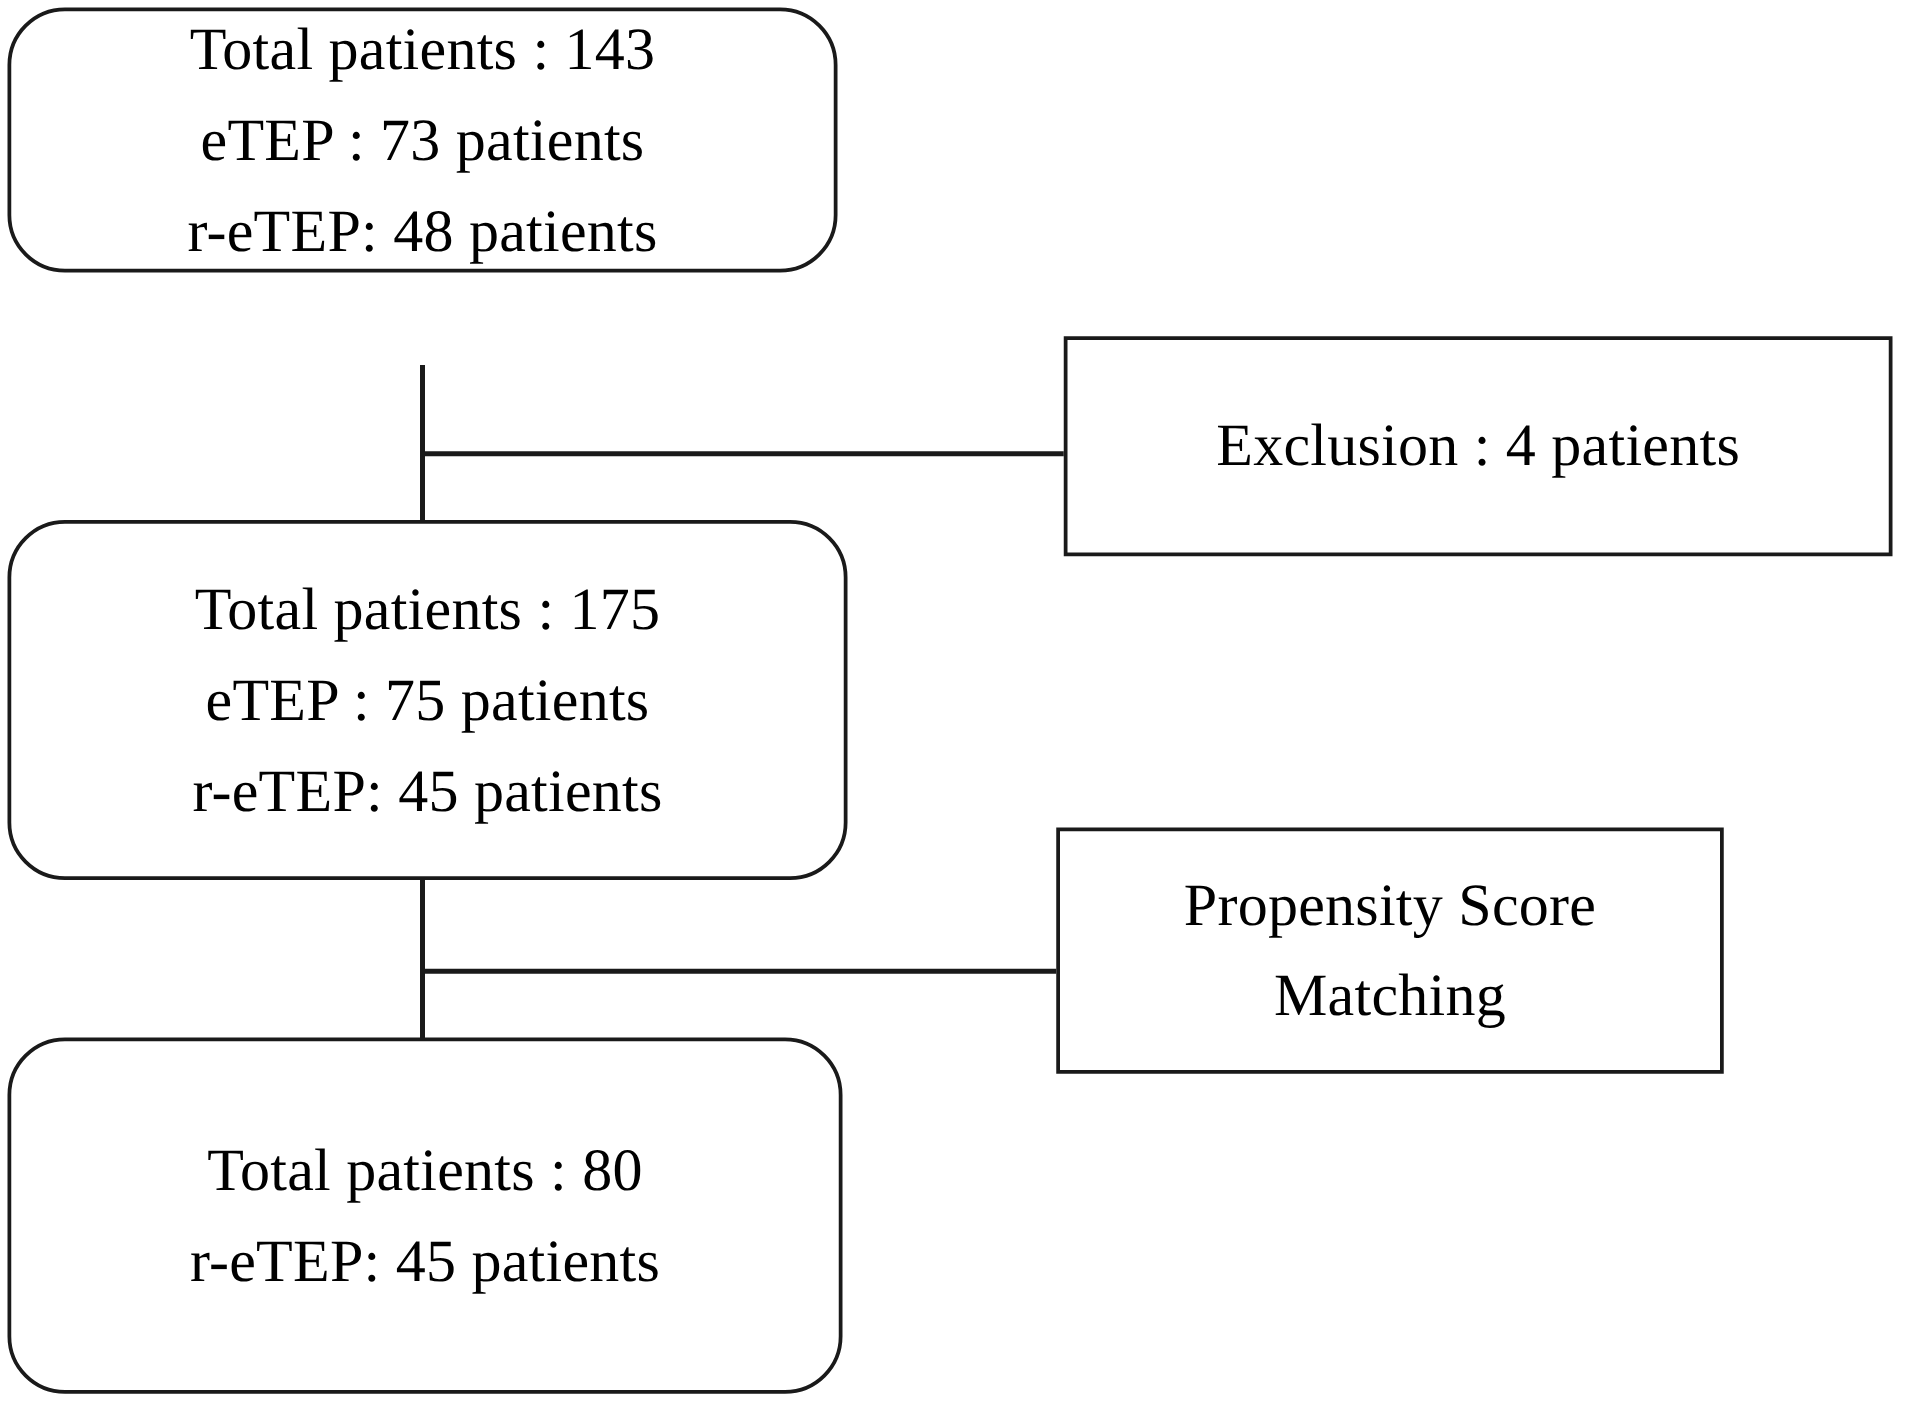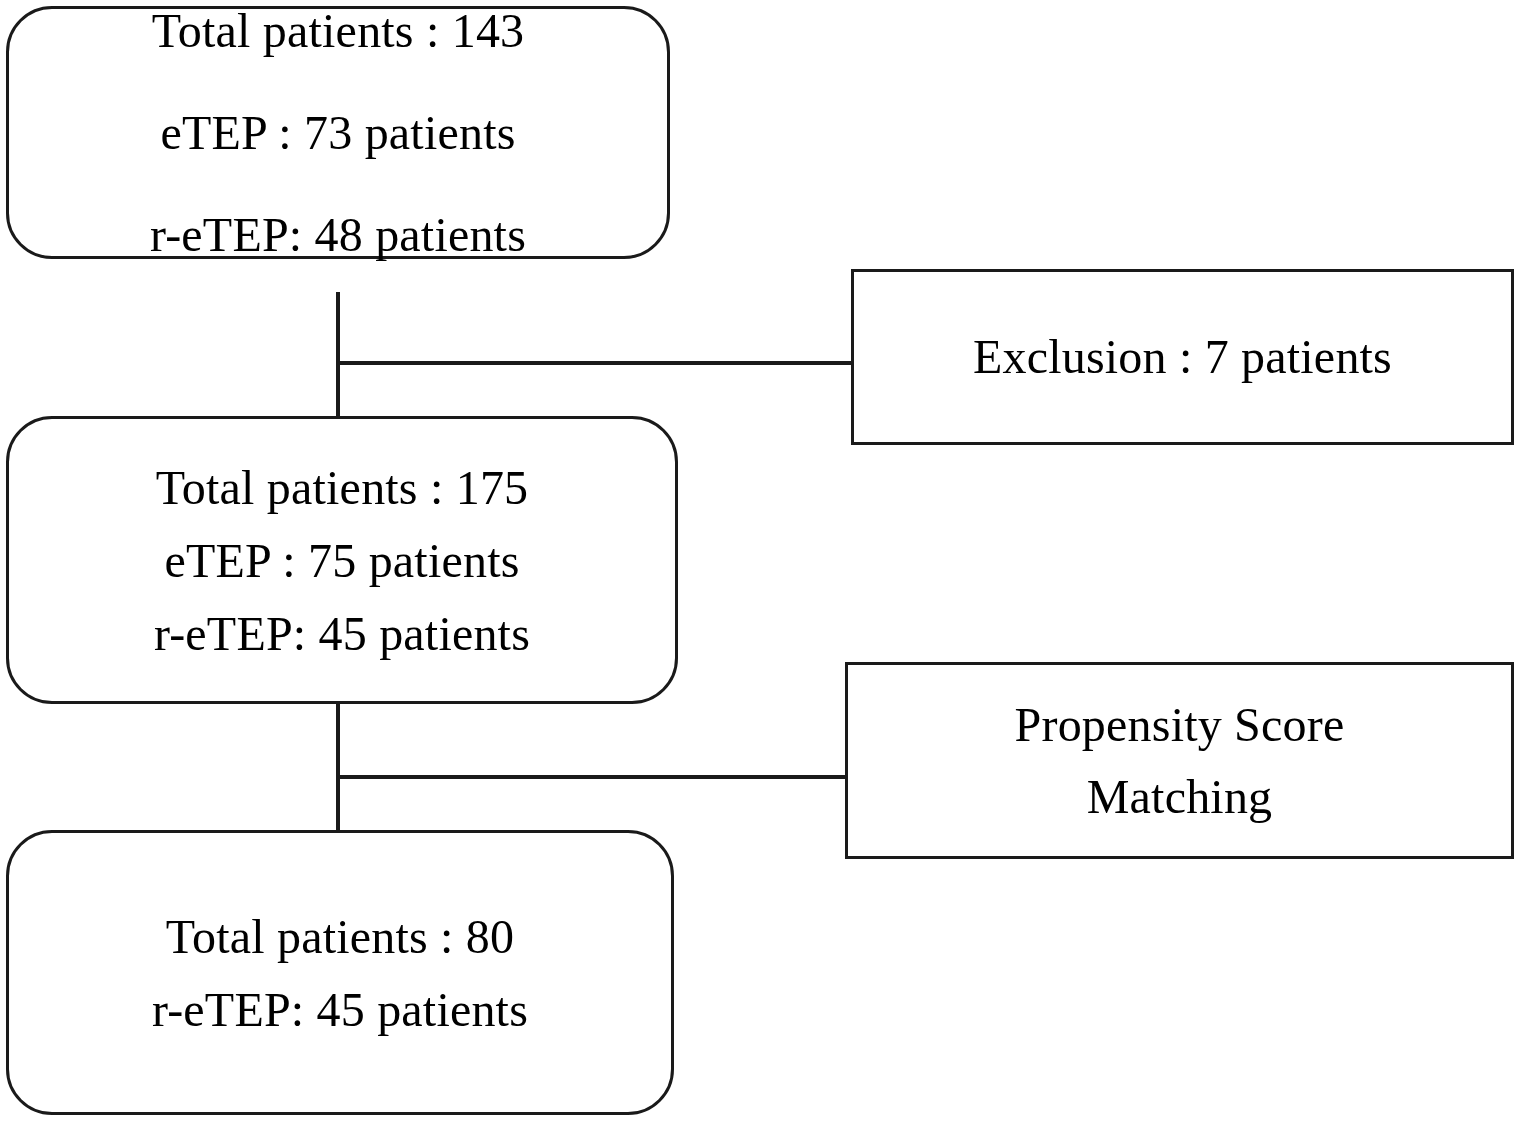--- a/index.html
+++ b/index.html
@@ -55,25 +55,25 @@
     line-height: 73px;
     letter-spacing: 0.2px;
     white-space: nowrap;
     text-align: center;
   }
   .node.square .node-line {
     line-height: 72px;
   }
 
   
-  #node-enrolled   { left: 6px;   top: 6px;    width: 664px; height: 253px; gap: 29px; }
+  #node-enrolled   { left: 6px;   top: 6px;    width: 664px; height: 212px; }
   #node-eligible   { left: 6px;   top: 416px;  width: 672px; height: 288px; }
   #node-matched    { left: 6px;   top: 830px;  width: 668px; height: 285px; }
   #node-exclusion  { left: 851px; top: 269px;  width: 663px; height: 176px; }
-  #node-psm        { left: 845px; top: 662px;  width: 669px; height: 197px; }
+  #node-psm        { left: 845px; top: 662px;  width: 534px; height: 197px; }
 
   
   #conn-v-1 { left: 336px; top: 292px;  height: 128px; }
   #conn-h-1 { left: 338px; top: 361px;  width: 515px; }
   
   #conn-v-2 { left: 336px; top: 700px;  height: 134px; }
   #conn-h-2 { left: 338px; top: 775px;  width: 509px; }
 </style>
 </head>
 <body>
@@ -97,21 +97,21 @@
     <div class="node-line">eTEP : 75 patients</div>
     <div class="node-line">r-eTEP: 45 patients</div>
   </div>
 
   <div class="node rounded" id="node-matched">
     <div class="node-line">Total patients : 80</div>
     <div class="node-line">r-eTEP: 45 patients</div>
   </div>
 
   <div class="node square" id="node-exclusion">
-    <div class="node-line">Exclusion : 7 patients</div>
+    <div class="node-line">Exclusion : 4 patients</div>
   </div>
 
   <div class="node square" id="node-psm">
     <div class="node-line">Propensity Score</div>
     <div class="node-line">Matching</div>
   </div>
 
 </div>
 
 </body></html>

